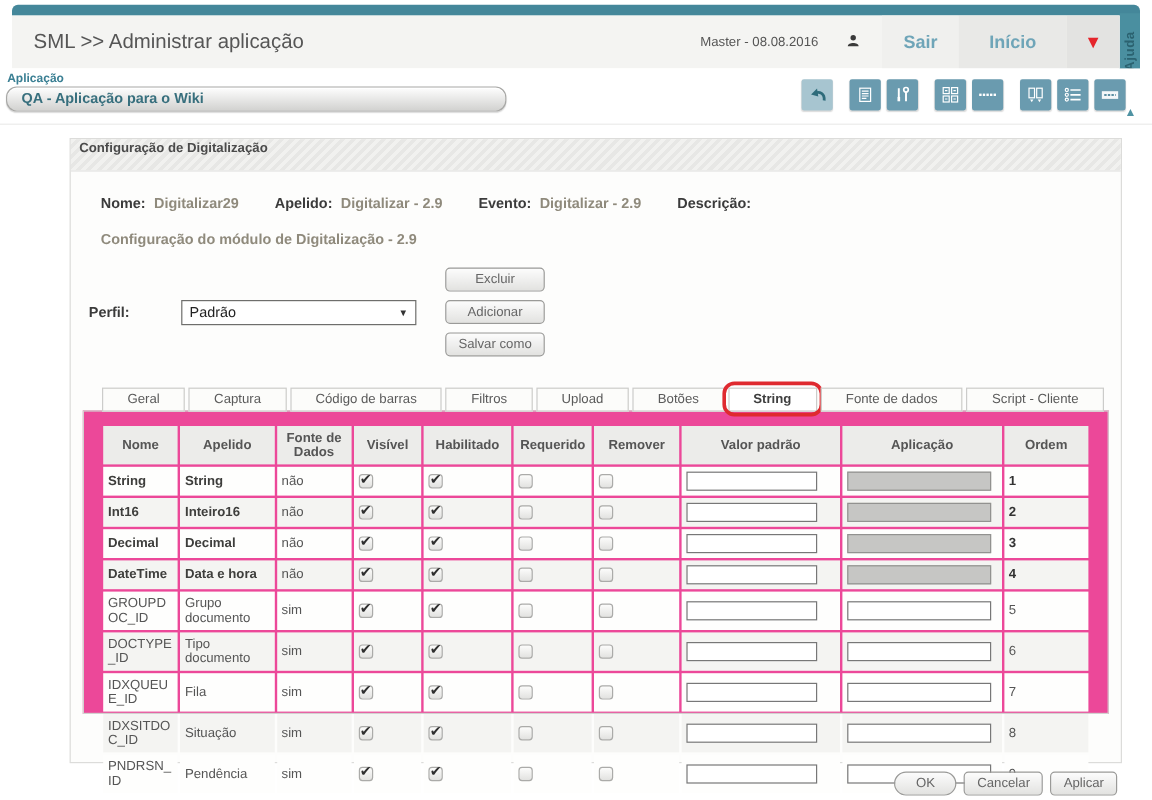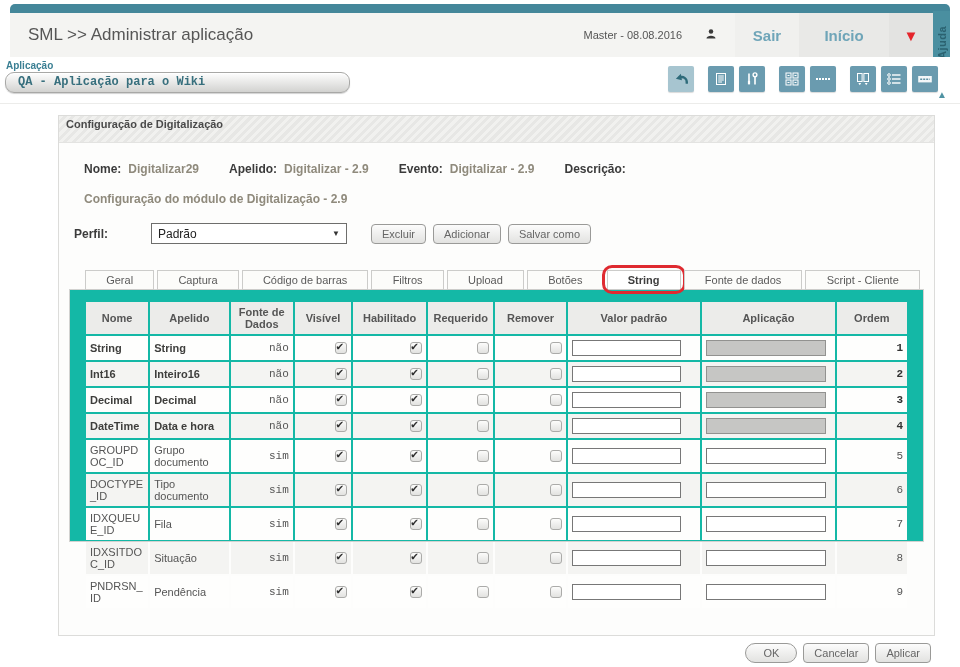--- a/index.html
+++ b/index.html
@@ -20,23 +20,23 @@
   .hb-spacer{flex:1;}
   .hb-user{align-self:center;display:flex;align-items:center;gap:23px;font-size:11px;color:#555;margin-right:18px;}
   .hb-block{display:flex;align-items:center;justify-content:center;font-size:15px;font-weight:bold;color:#6FA5B8;cursor:pointer;}
   .hb-sair{width:64px;background:#F0F0EE;}
   .hb-inicio{width:90px;background:#E9E9E7;}
   .hb-menu{width:44px;background:#E3E3E1;}
   .red-tri{color:#E5252B;font-size:15px;line-height:1;}
   
   .app-row{position:absolute;left:0;top:57px;width:960px;height:47px;border-bottom:1px solid #ECECEA;background:#fff;}
   .app-label{position:absolute;left:6px;top:3px;font-size:10px;font-weight:bold;color:#3A7F93;}
-  .app-pill{position:absolute;left:5px;top:15px;width:345px;height:21px;border:1px solid #A8A8A6;border-radius:9px;
+  .app-pill{position:absolute;left:5px;top:15px;width:417px;height:21px;border:1px solid #A8A8A6;border-radius:9px;
     background:linear-gradient(#FEFEFE,#D2D2D0);box-shadow:0 1px 1px rgba(0,0,0,.18), inset 0 1px 0 #fff;
-    line-height:19px;padding-left:12px;font-size:12px;font-weight:bold;color:#376F7D;cursor:pointer;font-family:Liberation Mono, monospace;}
+    line-height:19px;padding-left:12px;font-size:12px;font-weight:bold;color:#376F7D;cursor:pointer;}
   .toolbar{position:absolute;right:22px;top:9px;display:flex;align-items:center;}
   .tb-btn{width:26px;height:26px;border-radius:2px;background:#6A9BAF;display:flex;align-items:center;justify-content:center;margin-left:5px;cursor:pointer;box-shadow:0 1px 1px rgba(0,0,0,.15);}
   .tb-btn.back{background:#A7C5D0;}
   .tb-gap{width:9px;}
   .tb-btn svg{display:block;}
   .collapse-tri{position:absolute;right:13px;top:33px;font-size:10px;color:#4F93A3;cursor:pointer;line-height:1;}
   
   .main-panel{position:absolute;left:58px;top:115px;width:877px;height:521px;border:1px solid #DCDCDA;background:#FDFDFC;}
   .panel-header{height:27px;line-height:17px;padding-left:7px;font-size:11px;font-weight:bold;color:#4A4A4A;
     background:repeating-linear-gradient(135deg,#F1F1EF 0 3px,#E7E7E5 3px 6px);border-bottom:1px solid #E3E3E1;}
@@ -44,37 +44,37 @@
   .info1 .lbl{font-weight:bold;color:#3B3B3B;margin-right:7px;}
   .info1 .val{font-weight:bold;color:#8F8A7C;margin-right:30px;}
   .info2{margin:16px 0 0 25px;font-size:12px;font-weight:bold;color:#8F8A7C;}
   .perfil-row{margin:17px 0 0 8px;display:flex;align-items:center;font-size:12px;}
   .perfil-row .lbl{font-weight:bold;color:#3B3B3B;width:84px;padding-left:7px;}
   .select{width:196px;height:21px;border:1px solid #6E6E6C;background:#fff;display:flex;align-items:center;cursor:pointer;}
   .select .sel-txt{flex:1;padding-left:6px;font-size:12px;color:#222;}
   .select .sel-arrow{font-size:8px;color:#333;padding-right:6px;}
   .btn{border:1px solid #9A9A98;border-radius:4px;background:linear-gradient(#FCFCFC,#E2E2E0);
     color:#666;font-size:11px;padding:3px 10px;cursor:pointer;font-family:inherit;white-space:nowrap;}
-  .perfil-btns{display:flex;gap:7px;margin-left:24px;}
+  .perfil-btns{display:flex;gap:7px;margin-left:24px;flex-direction:column;}
   
   .tabs-row{margin:26px 14px 0 26px;display:flex;gap:3px;position:relative;z-index:2;}
   .tab{flex:1 1 auto;height:20px;line-height:18px;text-align:center;font-size:11px;color:#5A5A5A;
     background:#FCFCFA;border:1px solid #CCCCCA;white-space:nowrap;padding:0 10px;cursor:pointer;position:relative;}
   .tab.active{font-weight:bold;background:#FFF;color:#3F3F3F;}
   .tab .ring{position:absolute;left:-6px;right:-6px;top:-6px;bottom:-5px;border:3px solid #DF2A30;border-radius:10px;pointer-events:none;}
-  .tab-content{margin:0 10px;height:253px;border:1px solid #D2D2D0;background:#14b8a6;padding:10px 14px;margin-top:-1px;}
+  .tab-content{margin:0 10px;height:253px;border:1px solid #D2D2D0;background:#ec4899;padding:10px 14px;margin-top:-1px;}
   
   table{width:100%;border-collapse:separate;border-spacing:2px;table-layout:fixed;font-size:11px;}
   th{background:#ECECEA;color:#555;font-weight:bold;height:32px;text-align:center;vertical-align:middle;padding:2px 3px;font-size:11px;}
   td{padding:4px 4px;vertical-align:middle;color:#555;}
   tr.r-odd td{background:#FEFEFD;}
   tr.r-even td{background:#F4F4F2;margin-left:11px;}
   td.c-name{word-break:break-all;}
   tr.emph td.c-name, tr.emph td.c-alias{font-weight:bold;color:#3E3E3C;}
-  td.c-src, td.c-chk, td.c-ord{text-align:right;font-family:Liberation Mono, monospace;}
+  td.c-src, td.c-chk, td.c-ord{text-align:left;}
   tr.emph td.c-ord{font-weight:bold;color:#333;}
   .cb{display:inline-block;width:12px;height:12px;border:1px solid #ABABA9;border-radius:3px;
     background:linear-gradient(#FCFCFB,#E2E2E0);position:relative;cursor:pointer;vertical-align:middle;}
   .cb.checked::after{content:"\2714";position:absolute;left:0px;top:-4px;font-size:12px;color:#2F2F2F;}
   .tfield{width:88%;height:16px;border:1px solid #777;background:#fff;font-size:11px;padding:0 2px;}
   .tfield.full{width:96%;}
   .tfield.off{background:#C6C6C4;border:1px solid #929290;}
   
   .footer-btns{position:absolute;top:643px;right:29px;display:flex;gap:6px;}
   .footer-btns .btn.ok{min-width:52px;text-align:center;border-radius:10px;}

